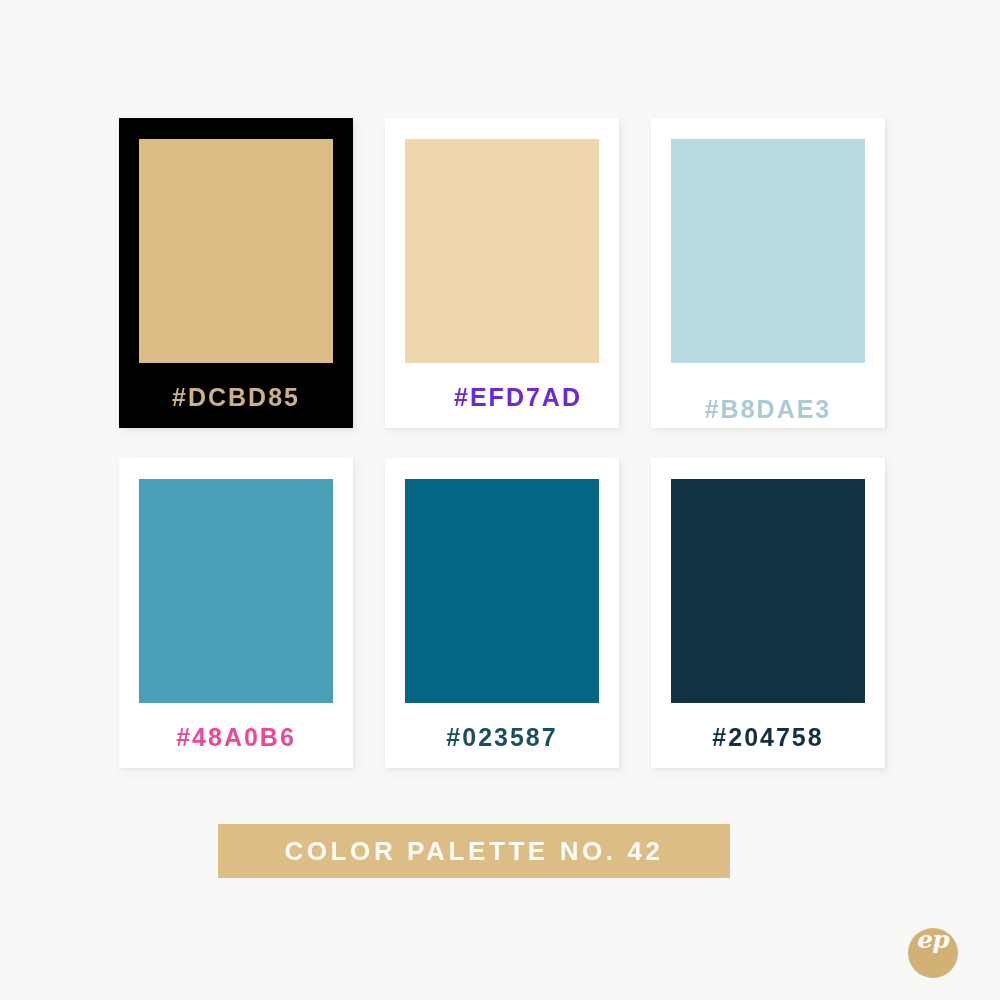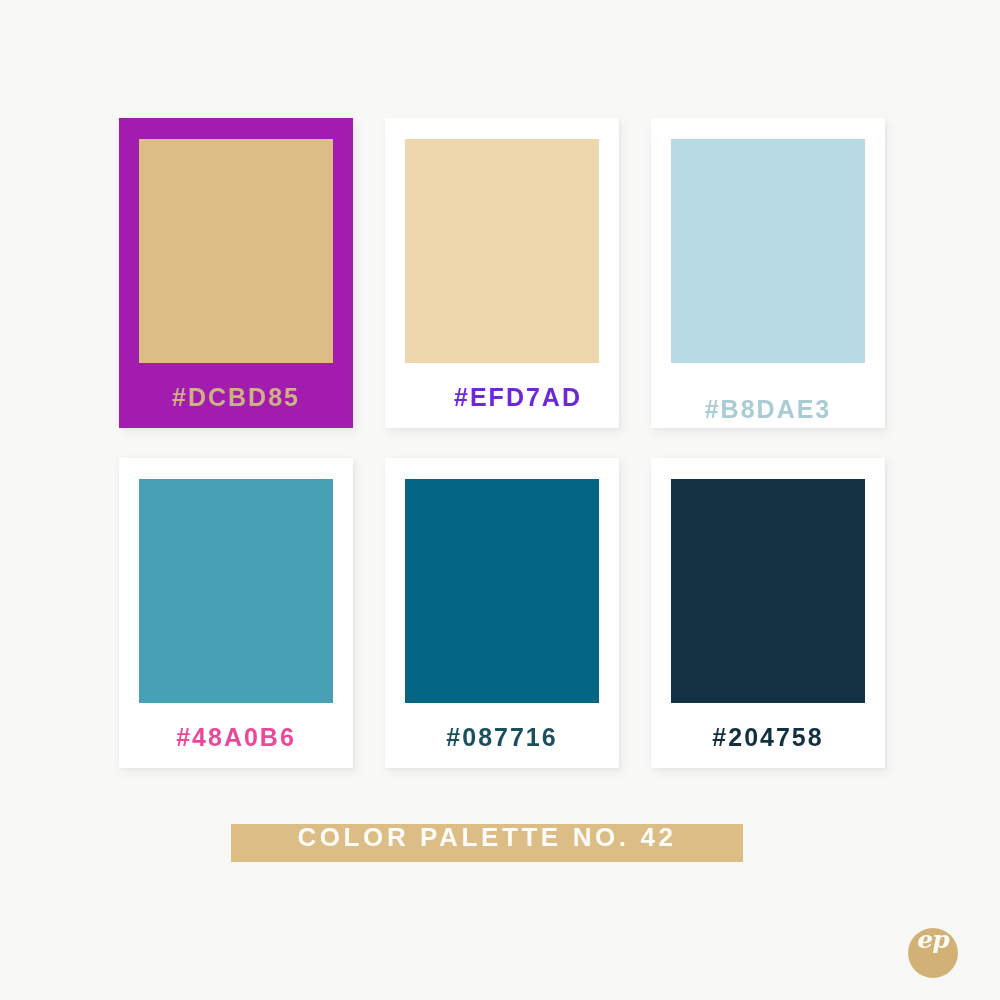--- a/index.html
+++ b/index.html
@@ -57,26 +57,26 @@
     font-weight: 700;
     letter-spacing: 2.0px;
     line-height: 1;
     white-space: nowrap;
     font-family: "Liberation Sans", sans-serif;
   }
 
   
   #title-banner {
     position: absolute;
-    left: 231px;
+    left: 218px;
     top: 824px;
     width: 512px;
-    height: 38px;
+    height: 54px;
     display: flex;
-    align-items: flex-start;
+    align-items: center;
     justify-content: center;
   }
 
   #title-banner-text {
     color: #fdfcf8;
     font-size: 26px;
     font-weight: 700;
     letter-spacing: 3.6px;
     line-height: 1;
     white-space: nowrap;
@@ -106,21 +106,21 @@
     transform: translateY(-1px);
   }
 </style>
 </head>
 <body style="background: rgb(248, 248, 247);">
 
 <div id="palette-page">
 
   <div id="swatch-grid">
 
-    <div class="swatch-card" style="background: #a21caf;">
+    <div class="swatch-card" style="background: #000000;">
       <div class="swatch-chip" style="background: rgb(220, 189, 133);"></div>
       <div class="swatch-label" style="color: rgb(205, 178, 131);">#DCBD85</div>
     </div>
 
     <div class="swatch-card" style="background: rgb(255, 255, 255);">
       <div class="swatch-chip" style="background: rgb(239, 215, 173);"></div>
       <div class="swatch-label" style="color: #6d28d9; margin-left: 32px;">#EFD7AD</div>
     </div>
 
     <div class="swatch-card" style="background: rgb(255, 255, 255); gap: 12px;">
@@ -128,21 +128,21 @@
       <div class="swatch-label" style="color: rgb(169, 203, 212);">#B8DAE3</div>
     </div>
 
     <div class="swatch-card" style="background: rgb(255, 255, 255);">
       <div class="swatch-chip" style="background: rgb(72, 160, 182);"></div>
       <div class="swatch-label" style="color: #ec4899;">#48A0B6</div>
     </div>
 
     <div class="swatch-card" style="background: rgb(255, 255, 255);">
       <div class="swatch-chip" style="background: rgb(4, 102, 131);"></div>
-      <div class="swatch-label" style="color: rgb(28, 79, 94);">#087716</div>
+      <div class="swatch-label" style="color: rgb(28, 79, 94);">#023587</div>
     </div>
 
     <div class="swatch-card" style="background: rgb(255, 255, 255);">
       <div class="swatch-chip" style="background: rgb(18, 50, 68);"></div>
       <div class="swatch-label" style="color: rgb(18, 48, 63);">#204758</div>
     </div>
 
   </div>
 
   <div id="title-banner" style="background: rgb(220, 189, 133);">

